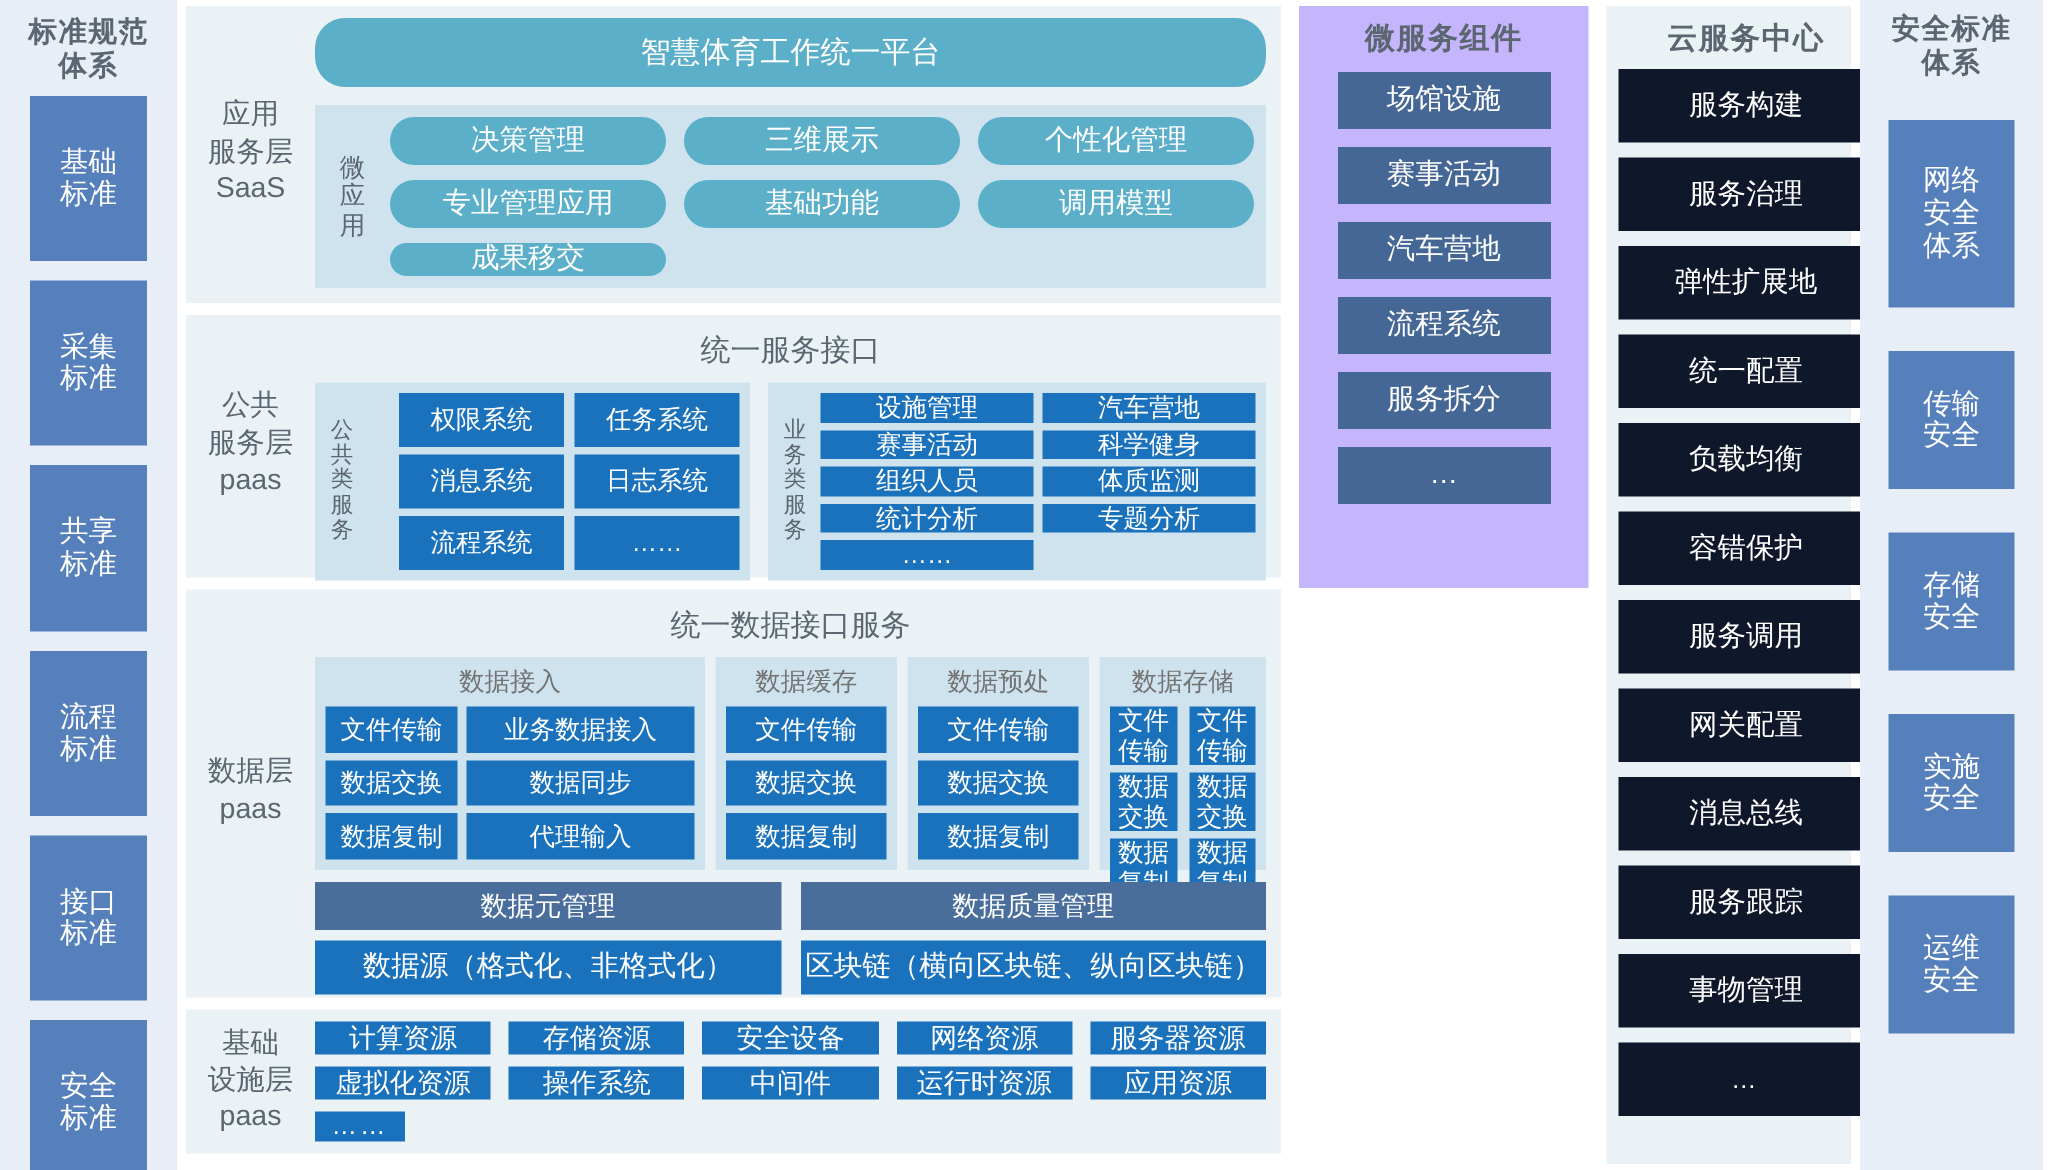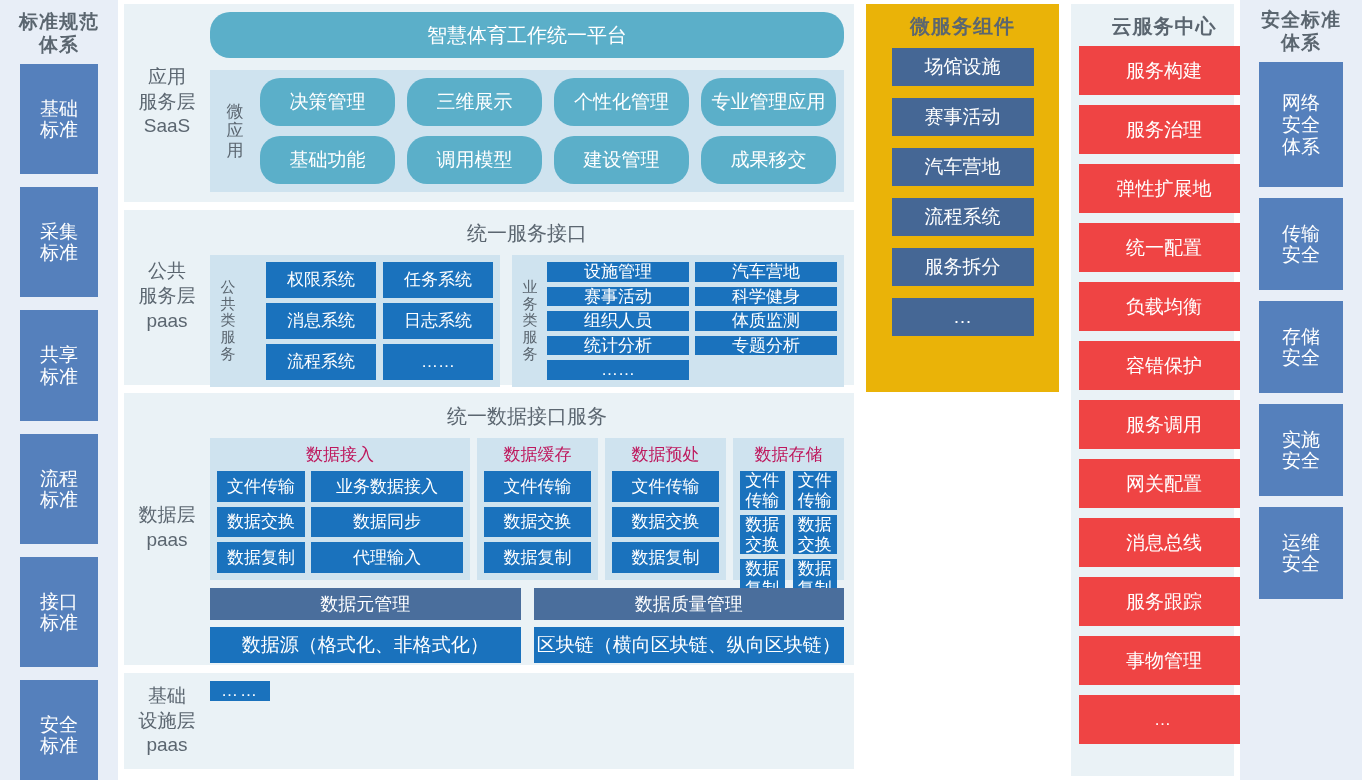--- a/index.html
+++ b/index.html
@@ -28,21 +28,21 @@
         padding:0 0 0 0;display:flex;flex-direction:column;align-items:center;}
   .side .col-title{font-size:19px;padding:10px 4px 8px;}
   .side-items{display:flex;flex-direction:column;gap:13px;width:100%;align-items:center;}
   .side .cell{width:78px;font-size:19px;background:#5580bc;}
 
   
   .rside{width:122px;background:#e8eef7;flex:none;box-sizing:border-box;
          display:flex;flex-direction:column;align-items:center;}
   .rside .col-title{font-size:19px;padding:8px 4px 8px;}
   .rside-items{display:flex;flex-direction:column;gap:11px;width:100%;align-items:center;}
-  .rside .cell{width:84px;font-size:19px;background:#5580bc;}
+  .rside .cell{width:84px;font-size:19px;background:#5580bc;margin-top:18px;}
 
   
   .center{width:742px;flex:none;display:flex;flex-direction:column;
           padding:4px 6px 4px 6px;box-sizing:border-box;gap:8px;}
 
   .layer{display:flex;box-sizing:border-box;}
   .layer-label{
     flex:none;width:86px;display:flex;flex-direction:column;
     align-items:center;justify-content:center;text-align:center;
     color:#5b6670;font-size:19px;line-height:1.3;
@@ -52,21 +52,21 @@
   
   .app-layer{background:#eaf2f6;height:198px;padding:8px 10px 10px 0;}
   .app-banner{height:46px;font-size:20px;margin:0 0 12px 0;}
   .app-inner{background:#cfe3ef;flex:1;display:flex;padding:8px;box-sizing:border-box;gap:8px;}
   .vlabel{
     flex:none;width:34px;display:flex;align-items:center;justify-content:center;
     color:#5b6670;font-size:17px;text-align:center;line-height:1.12;
     writing-mode:horizontal-tb;
   }
   .vlabel span{display:block;}
-  .app-grid{flex:1;display:grid;grid-template-columns:1fr 1fr 1fr 1fr;
+  .app-grid{flex:1;display:grid;grid-template-columns:1fr 1fr 1fr;
             grid-template-rows:1fr 1fr;gap:10px 12px;}
   .app-grid .cell{font-size:19px;}
 
   
   .pub-layer{background:#eaf2f6;height:175px;padding:6px 10px 8px 0;}
   .pub-banner{text-align:center;color:#5b6670;font-size:20px;font-weight:normal;
               padding:4px 0 8px 0;}
   .pub-row{flex:1;display:flex;gap:12px;}
   .pub-group{background:#cfe3ef;display:flex;padding:7px 7px;box-sizing:border-box;gap:6px;}
   .pub-group.g1{width:290px;}
@@ -75,21 +75,21 @@
   .g1 .pub-grid{grid-template-columns:1fr 1fr;column-gap:7px;margin-left:21px;}
   .g2 .pub-grid{grid-template-columns:1fr 1fr;column-gap:6px;}
   .pub-grid .cell{font-size:17px;}
 
   
   .data-layer{background:#eaf2f6;height:272px;padding:6px 10px 8px 0;}
   .data-banner{text-align:center;color:#5b6670;font-size:20px;padding:4px 0 8px 0;}
   .data-groups{display:flex;gap:7px;height:142px;}
   .dgroup{background:#cfe3ef;display:flex;flex-direction:column;
           padding:4px 7px 7px;box-sizing:border-box;}
-  .dgroup .gtitle{text-align:center;color:#be185d;font-size:17px;padding:1px 0 5px;}
+  .dgroup .gtitle{text-align:center;color:#737373;font-size:17px;padding:1px 0 5px;}
   .dgrid{flex:1;display:grid;grid-template-rows:1fr 1fr 1fr;gap:5px;}
   .dgrid .cell{font-size:17px;}
   .g-access{width:260px;}
   .g-access .dgrid{grid-template-columns:88px 1fr;column-gap:6px;}
   .g-cache{width:121px;}
   .g-cache .dgrid{grid-template-columns:1fr;}
   .g-pre{width:121px;}
   .g-pre .dgrid{grid-template-columns:1fr;}
   .g-store{flex:1;}
   .g-store .dgrid{grid-template-columns:1fr 1fr;column-gap:8px;}
@@ -103,34 +103,34 @@
   .infra-body{flex:1;display:flex;gap:8px;}
   .infra-grid{flex:1;display:grid;grid-template-columns:repeat(5,1fr);
               grid-template-rows:1fr 1fr;gap:8px 12px;}
   .infra-grid .cell{font-size:18px;}
   .infra-dots{flex:none;width:60px;display:flex;}
   .infra-dots .cell{flex:1;font-size:17px;letter-spacing:2px;}
 
   
   .micro{width:205px;flex:none;display:flex;flex-direction:column;
          padding:4px 6px;box-sizing:border-box;}
-  .micro-panel{background:#eab308;flex:none;height:382px;
+  .micro-panel{background:#c4b5fd;flex:none;height:382px;
                display:flex;flex-direction:column;padding-top:6px;}
   .micro .col-title{font-size:20px;padding:4px 0 10px;}
   .micro-items{display:flex;flex-direction:column;gap:12px;width:100%;align-items:center;}
   .micro .cell{width:142px;height:38px;font-size:19px;background:#456795;}
 
   
   .cloud{width:175px;flex:none;display:flex;flex-direction:column;
          padding:4px 6px;box-sizing:border-box;}
   .cloud-panel{background:#eaf2f6;flex:1;display:flex;flex-direction:column;
                align-items:center;padding-top:6px;padding-left:23px;}
   .cloud .col-title{font-size:20px;padding:4px 0 8px;}
   .cloud-items{display:flex;flex-direction:column;gap:10px;width:100%;align-items:center;}
-  .cloud .cell{width:170px;height:49px;font-size:19px;background:#ef4444;}
+  .cloud .cell{width:170px;height:49px;font-size:19px;background:#0f172a;}
   .cloud .cell.dots{font-size:17px;letter-spacing:3px;}
 </style>
 </head>
 <body>
 
 <div class="root">
 
   <div class="side">
     <div class="col-title">
       <div>标准规范</div>
@@ -194,21 +194,20 @@
               <span>用</span>
             </div>
           </div>
           <div class="app-grid">
             <div class="cell teal">决策管理</div>
             <div class="cell teal">三维展示</div>
             <div class="cell teal">个性化管理</div>
             <div class="cell teal">专业管理应用</div>
             <div class="cell teal">基础功能</div>
             <div class="cell teal">调用模型</div>
-            <div class="cell teal">建设管理</div>
             <div class="cell teal">成果移交</div>
           </div>
         </div>
       </div>
     </div>
 
     <div class="layer pub-layer">
       <div class="layer-label">
         <span>公共</span>
         <span>服务层</span>
@@ -330,20 +329,32 @@
       </div>
     </div>
 
     <div class="layer infra-layer">
       <div class="layer-label">
         <span>基础</span>
         <span>设施层</span>
         <span>paas</span>
       </div>
       <div class="layer-body infra-body">
+        <div class="infra-grid">
+          <div class="cell blue-dark">计算资源</div>
+          <div class="cell blue-dark">存储资源</div>
+          <div class="cell blue-dark">安全设备</div>
+          <div class="cell blue-dark">网络资源</div>
+          <div class="cell blue-dark">服务器资源</div>
+          <div class="cell blue-dark">虚拟化资源</div>
+          <div class="cell blue-dark">操作系统</div>
+          <div class="cell blue-dark">中间件</div>
+          <div class="cell blue-dark">运行时资源</div>
+          <div class="cell blue-dark">应用资源</div>
+        </div>
         <div class="infra-dots">
           <div class="cell blue-dark">……</div>
         </div>
       </div>
     </div>
 
   </div>
 
   <div class="micro">
     <div class="micro-panel">

